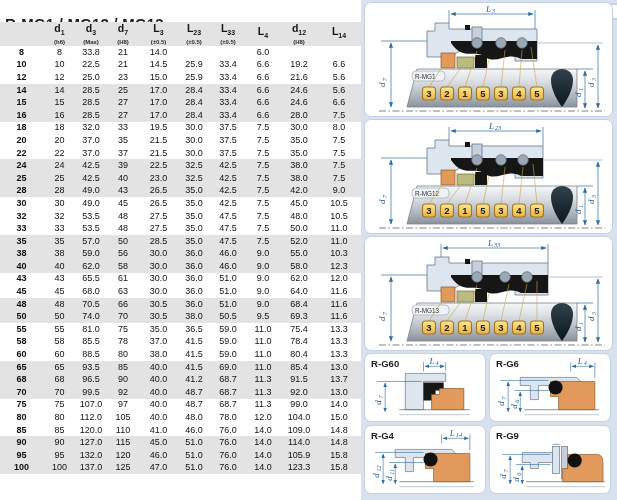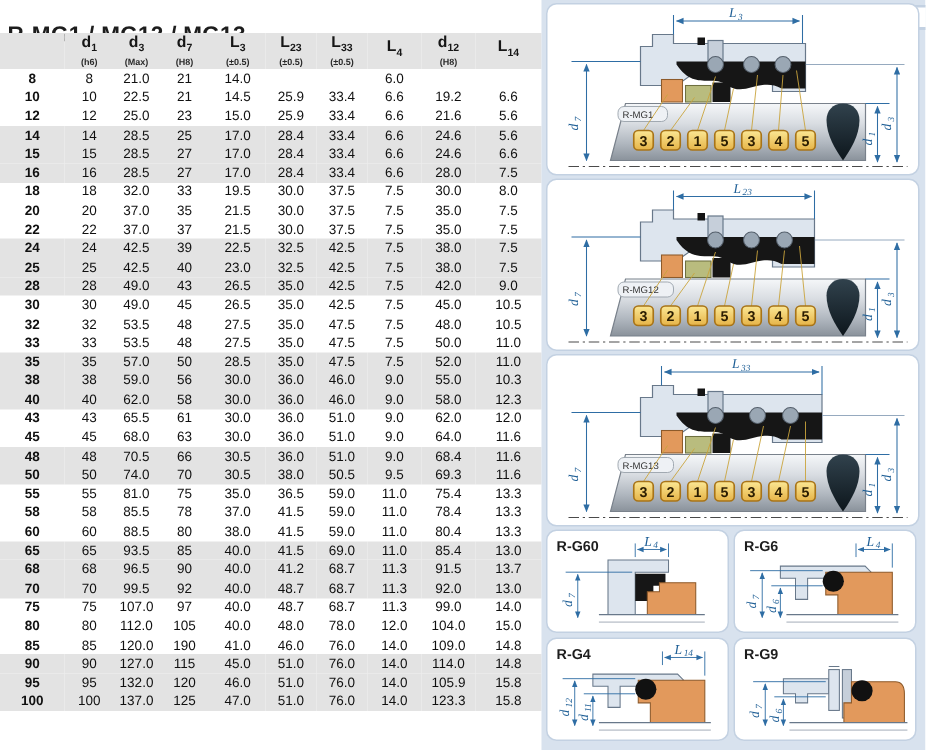--- a/index.html
+++ b/index.html
@@ -138,21 +138,21 @@
       <th>
         <div class="th-main"><span>L</span><sub>14</sub></div>
         <div class="th-note"></div>
       </th>
     </tr>
   </thead>
   <tbody>
       <tr>
         <td class="first">8</td>
         <td>8</td>
-        <td>21.0</td>
+        <td>33.8</td>
         <td>21</td>
         <td>14.0</td>
         <td></td>
         <td></td>
         <td>6.0</td>
         <td></td>
         <td></td>
       </tr>
       <tr>
         <td class="first">10</td>
@@ -499,21 +499,21 @@
         <td>48.0</td>
         <td>78.0</td>
         <td>12.0</td>
         <td>104.0</td>
         <td>15.0</td>
       </tr>
       <tr>
         <td class="first">85</td>
         <td>85</td>
         <td>120.0</td>
-        <td>190</td>
+        <td>110</td>
         <td>41.0</td>
         <td>46.0</td>
         <td>76.0</td>
         <td>14.0</td>
         <td>109.0</td>
         <td>14.8</td>
       </tr>
       <tr class="band">
         <td class="first">90</td>
         <td>90</td>

